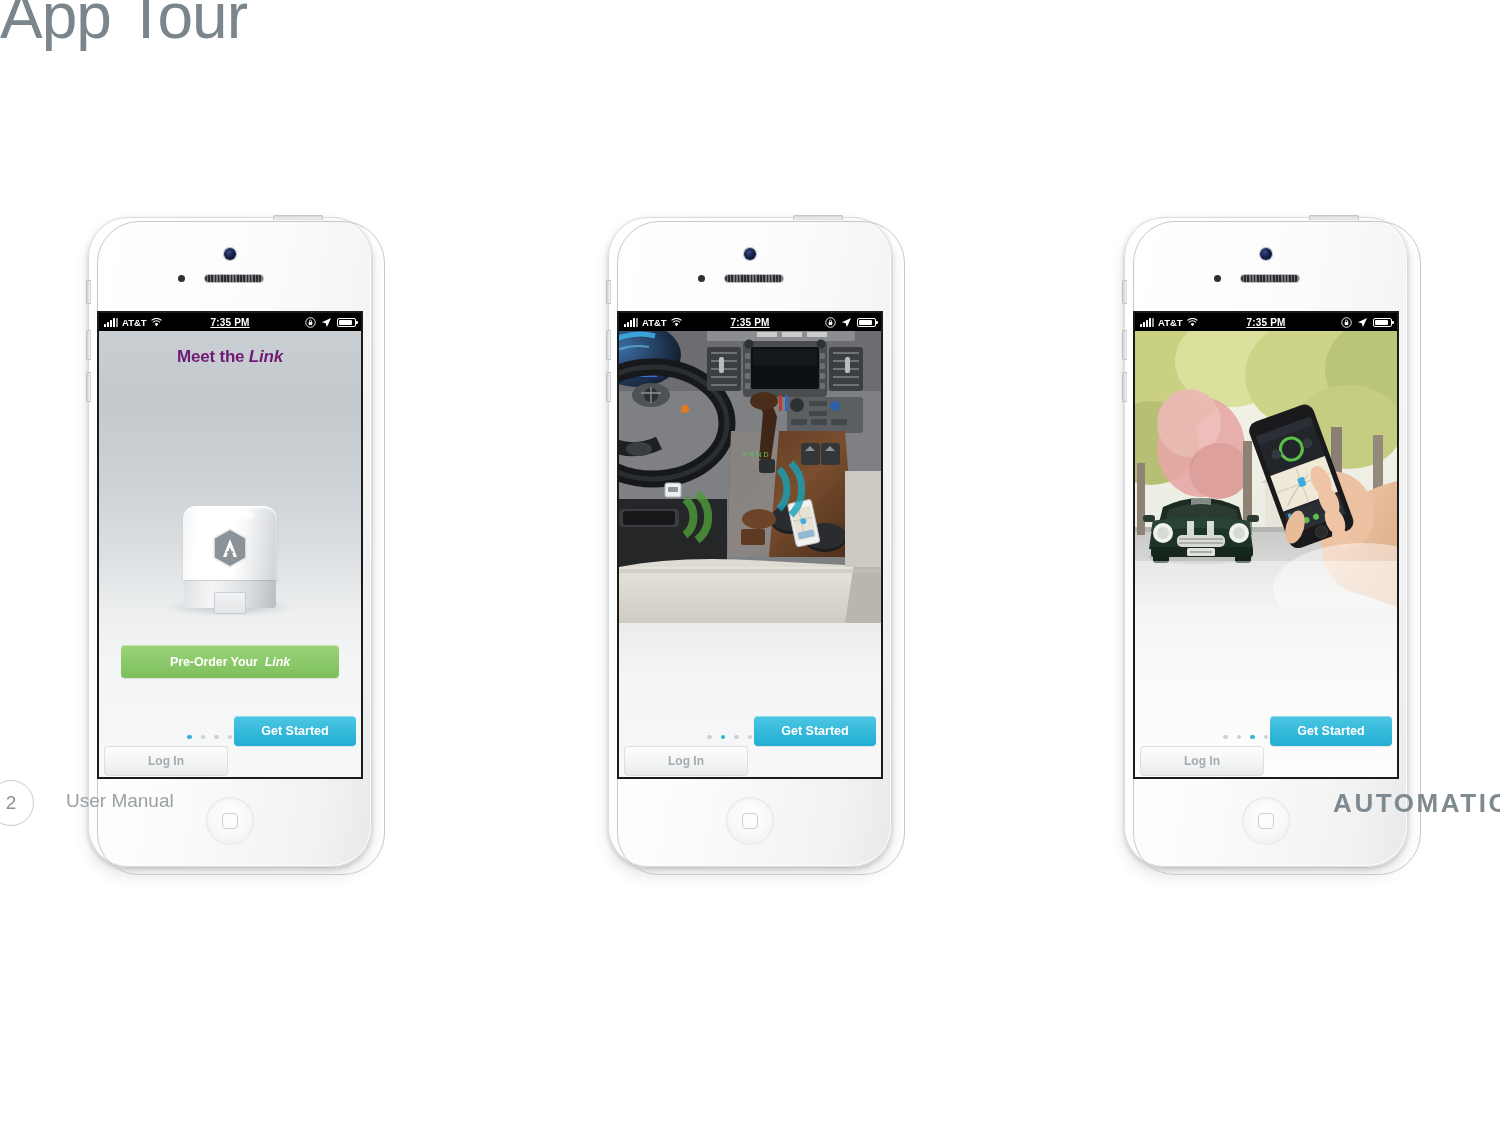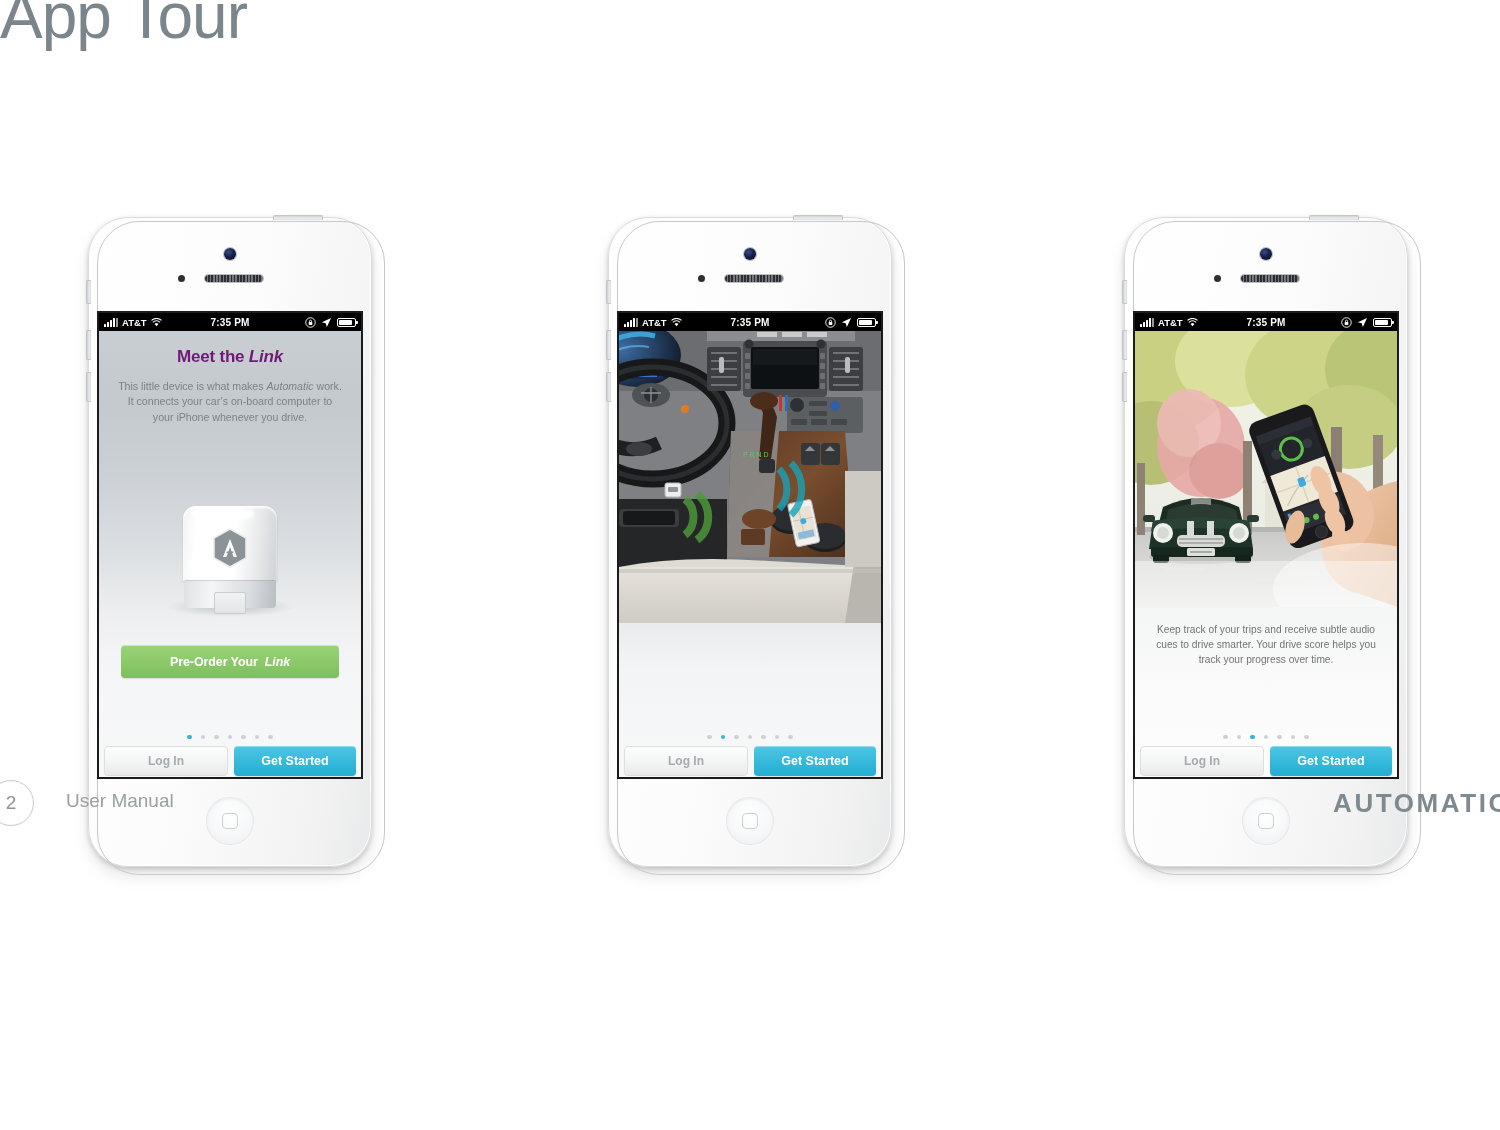--- a/index.html
+++ b/index.html
@@ -187,21 +187,21 @@
     padding: 0 5px;
     font-size: 9.5px;
     font-weight: 700;
     z-index: 6;
   }
   .sb-left  { display: flex; align-items: center; gap: 4px; }
   .sb-right { display: flex; align-items: center; gap: 5px; margin-left: auto; }
   .sb-time {
     position: absolute; left: 0; right: 0; top: 0; bottom: 0;
     display: flex; align-items: center; justify-content: center;
-    font-size: 10px; font-weight: 700; letter-spacing: 0.2px;
+    font-size: 10px; font-weight: 700; letter-spacing: 0.2px; text-decoration: underline;
   }
   .sig-bars { display: flex; align-items: flex-end; gap: 1px; height: 9px; }
   .sig-bars i { display: block; width: 2px; background: #fff; border-radius: 0.5px; }
   .sig-bars i:nth-child(1) { height: 3px; }
   .sig-bars i:nth-child(2) { height: 5px; }
   .sig-bars i:nth-child(3) { height: 7px; }
   .sig-bars i:nth-child(4) { height: 9px; }
   .sig-bars i:nth-child(5) { height: 9px; background: #9a9a9a; }
   .carrier { font-size: 9.5px; font-weight: 700; }
   .batt {
@@ -323,21 +323,21 @@
 
   .scr-footer {
     position: absolute; left: 5px; right: 5px; bottom: 5px;
     display: flex; gap: 6px;
   }
   .btn-login {
     flex: 1 1 0; height: 30px; border-radius: 4px;
     background: linear-gradient(180deg, #fdfdfd 0%, #f4f5f5 52%, #e9eaeb 100%);
     border: 1px solid #dcdee0;
     display: flex; align-items: center; justify-content: center;
-    font-size: 12px; font-weight: 700; color: #a6abaf;
+    font-size: 12px; font-weight: 700; color: #a6abaf; margin-top: 30px;
   }
   .btn-start {
     flex: 1 1 0; height: 30px; border-radius: 4px;
     background: linear-gradient(180deg, #4ec6e4 0%, #35b9db 52%, #21 acd2 100%);
     background: linear-gradient(180deg, #4ec6e4 0%, #35b9db 52%, #23aed3 100%);
     box-shadow: inset 0 1px 0 rgba(255,255,255,0.38), 0 1px 1px rgba(0,0,0,0.09);
     display: flex; align-items: center; justify-content: center;
     font-size: 12.5px; font-weight: 700; color: #ffffff;
   }
 
@@ -412,21 +412,20 @@
                   <span></span>
                 </span>
             </div>
           </div>
 
           <div class="scr-body">
             <div class="s1-bg"></div>
 
             <div class="s1-head"><span>Meet the </span><em>Link</em></div>
 
-            <div class="s1-sub"><span>This little device is what makes </span><em>Automatic</em><span> work. It connects your car’s on-board computer to your iPhone whenever you drive.</span></div>
 
             <div class="link-dev">
               <div class="link-shadow"></div>
               <div class="link-top"></div>
               <div class="link-bot"></div>
               <div class="link-plug"></div>
               <svg class="link-hex" viewBox="0 0 36 40">
                 <polygon points="18,1 34,10 34,30 18,39 2,30 2,10" fill="#8b9298" stroke="#e9ebec" stroke-width="1.6"></polygon>
                 <path d="M18 11 L25 29 H21.6 L18 19 L14.4 29 H11 Z" fill="#ffffff"></path>
                 <rect x="14.6" y="23.4" width="6.8" height="1.6" fill="#8b9298"></rect>
@@ -848,21 +847,20 @@
                   </g>
 
                   <ellipse cx="160" cy="196" rx="9" ry="17" fill="#e8bb99" transform="rotate(16 160 196)"></ellipse>
                 </g>
 
                 <rect x="0" y="230" width="262" height="46" fill="#ffffff" opacity="0.42"></rect>
                 <ellipse cx="228" cy="258" rx="90" ry="46" fill="#ffffff" opacity="0.45"></ellipse>
               </svg>
             </div>
 
-            <div class="s3-caption">Keep track of your trips and receive subtle audio cues to drive smarter. Your drive score helps you track your progress over time.</div>
 
             <div class="dots">
               <b></b>
               <b></b>
               <b class="on"></b>
               <b></b>
               <b></b>
               <b></b>
               <b></b>
             </div>

